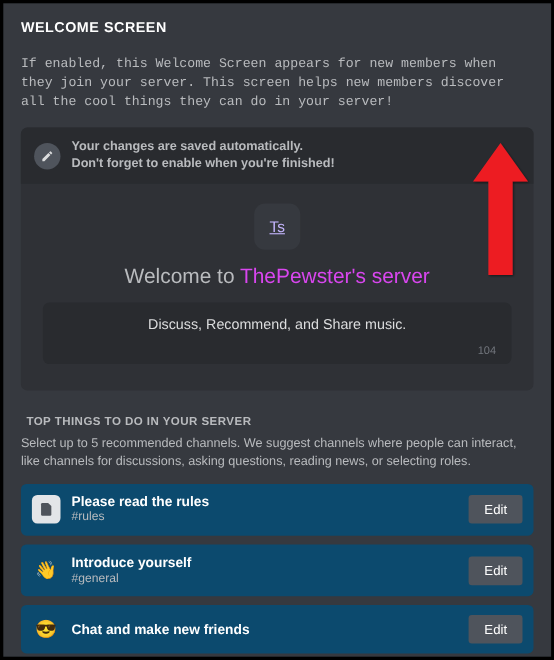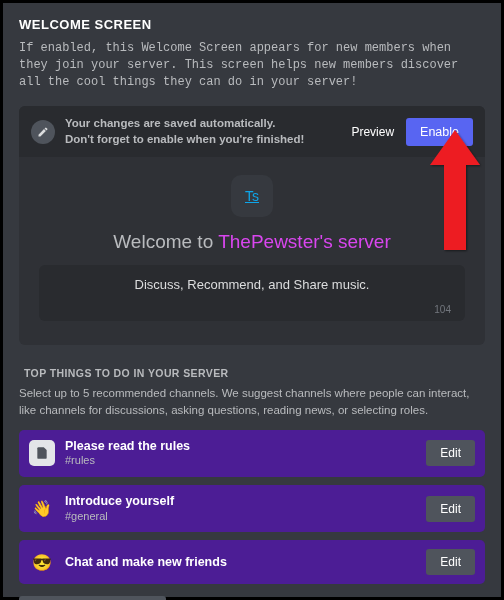--- a/index.html
+++ b/index.html
@@ -17,21 +17,21 @@
     width: 504px;
     height: 600px;
     padding: 14px 16px;
     background: #36393f;
   }
   .title {
     font-size: 13px;
     font-weight: 700;
     color: #fff;
     letter-spacing: 0.5px;
-    margin-bottom: 8px;
+    margin-bottom: 18px;
   }
   .subtitle {
     font-size: 12px;
     color: #b9bbbe;
     line-height: 1.4;
     margin-bottom: 16px;
     font-family: Liberation Mono, monospace;
   }
   .panel {
     background: #2f3136;
@@ -63,21 +63,21 @@
     background: #5865f2; border: none; color: #fff;
     font-size: 12.5px; font-weight: 500; cursor: pointer;
     padding: 7px 14px; border-radius: 3px;
   }
   .welcome-area {
     padding: 18px 20px 24px;
     text-align: center;
   }
   .avatar {
     width: 42px; height: 42px; border-radius: 10px;
-    background: #36393f; color: #0ea5e9;
+    background: #36393f; color: #c4b5fd;
     display: flex; align-items: center; justify-content: center;
     margin: 0 auto 14px; font-size: 14px; font-weight: 500; text-decoration: underline;
   }
   .welcome-line { font-size: 19px; color: #b9bbbe; font-weight: 400; }
   .welcome-line .server-name { color: #d946ef; font-weight: 400; }
   .desc-box {
     margin-top: 12px;
     background: #292b2f;
     border-radius: 6px;
     padding: 12px 14px 6px;
@@ -89,21 +89,21 @@
     text-align: right; font-size: 10px; color: #72767d; margin-top: 12px;
   }
   .section-subtitle {
     font-size: 10.5px; font-weight: 700; color: #b9bbbe;
     letter-spacing: 0.4px; margin: 22px 5px 6px;
   }
   .section-desc {
     font-size: 11.5px; color: #b9bbbe; line-height: 1.4; margin-bottom: 12px;
   }
   .channel-item {
-    background: #4c1d95; border-radius: 5px;
+    background: #0c4a6e; border-radius: 5px;
     display: flex; align-items: center;
     padding: 9px 10px; margin-bottom: 8px; gap: 10px;
   }
   .ch-icon {
     width: 26px; height: 26px; border-radius: 5px;
     display: flex; align-items: center; justify-content: center;
     font-size: 16px; flex-shrink: 0;
   }
   .ch-icon.rules { background: #e3e5e8; }
   .ch-icon.rules svg { width: 14px; height: 14px; fill: #4f545c; }
@@ -137,24 +137,20 @@
   <div class="panel">
     <div class="savebar">
       <div class="pencil-circ">
         <svg viewBox="0 0 24 24">
             <path d="M3 17.25V21h3.75l11-11.03-3.75-3.75L3 17.25zM20.71 7.04a1 1 0 0 0 0-1.41l-2.34-2.34a1 1 0 0 0-1.41 0l-1.83 1.83 3.75 3.75 1.83-1.83z"></path>
           </svg>
       </div>
       <div class="savebar-text">
         <div>Your changes are saved automatically.</div>
         <div>Don't forget to enable when you're finished!</div>
-      </div>
-      <div class="savebar-actions">
-        <button class="link-btn">Preview</button>
-        <button class="primary-btn">Enable</button>
       </div>
     </div>
 
     <div class="welcome-area">
       <div class="avatar">Ts</div>
       <div class="welcome-line">
         <span>Welcome to </span><span class="server-name">ThePewster's server</span>
       </div>
       <div class="desc-box">
         <div class="desc-text">Discuss, Recommend, and Share music.</div>

